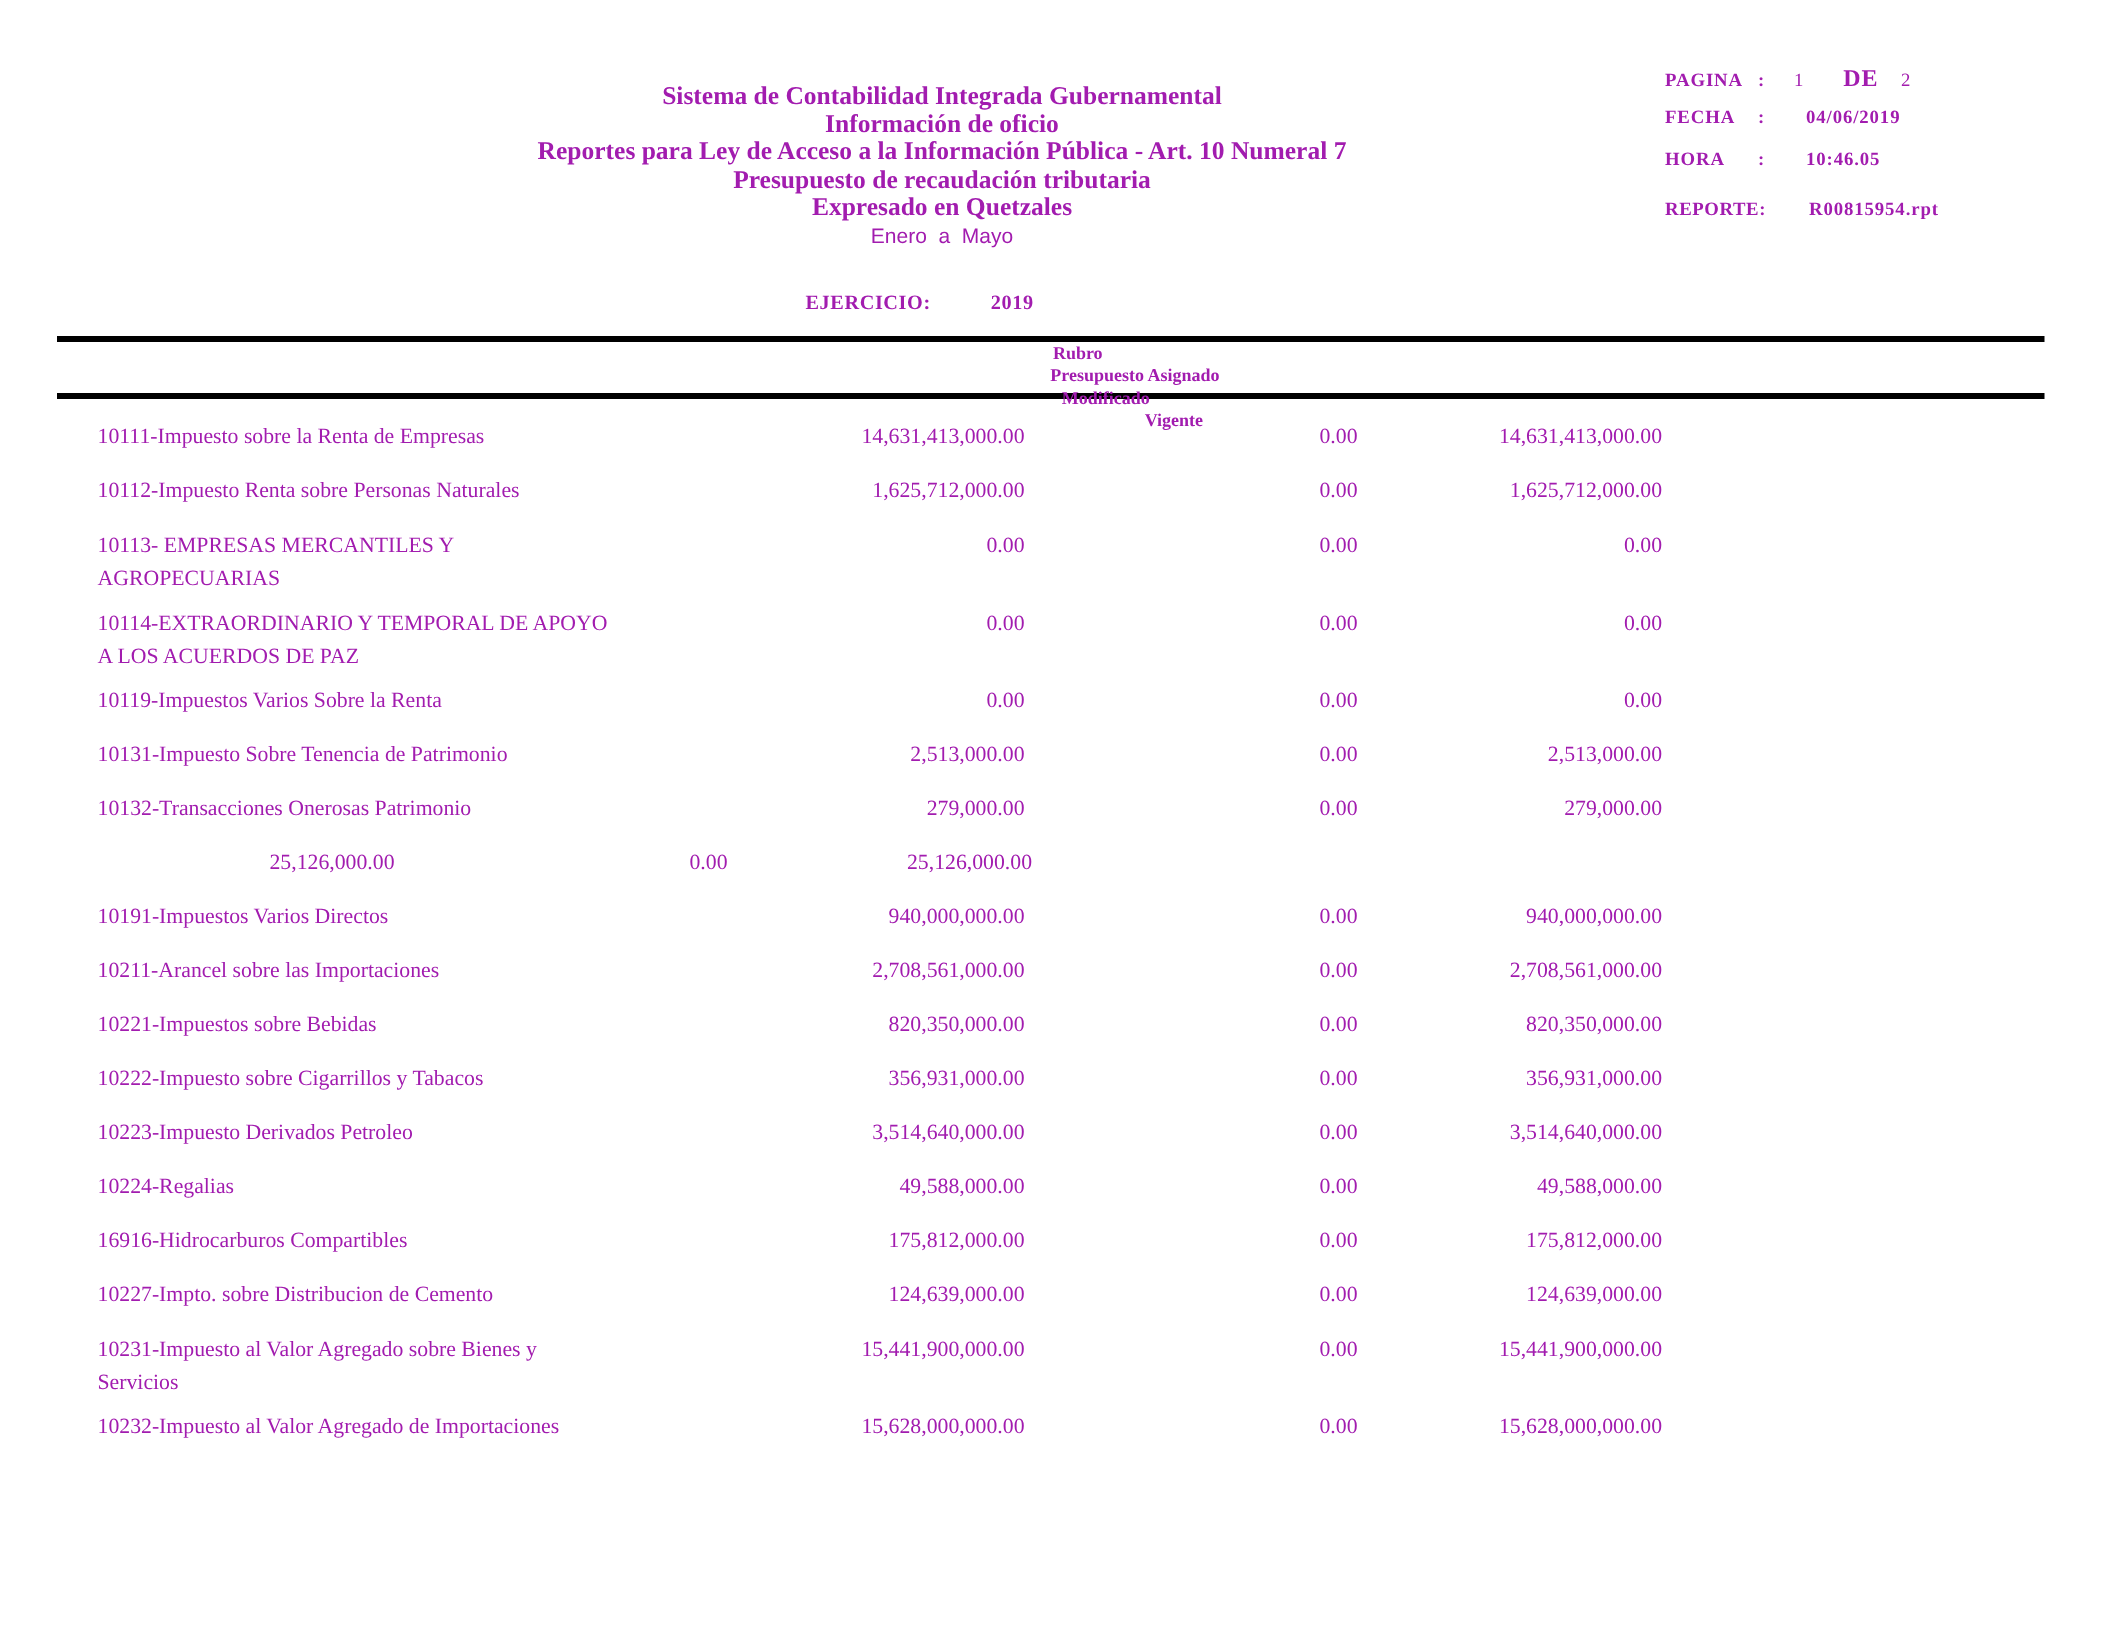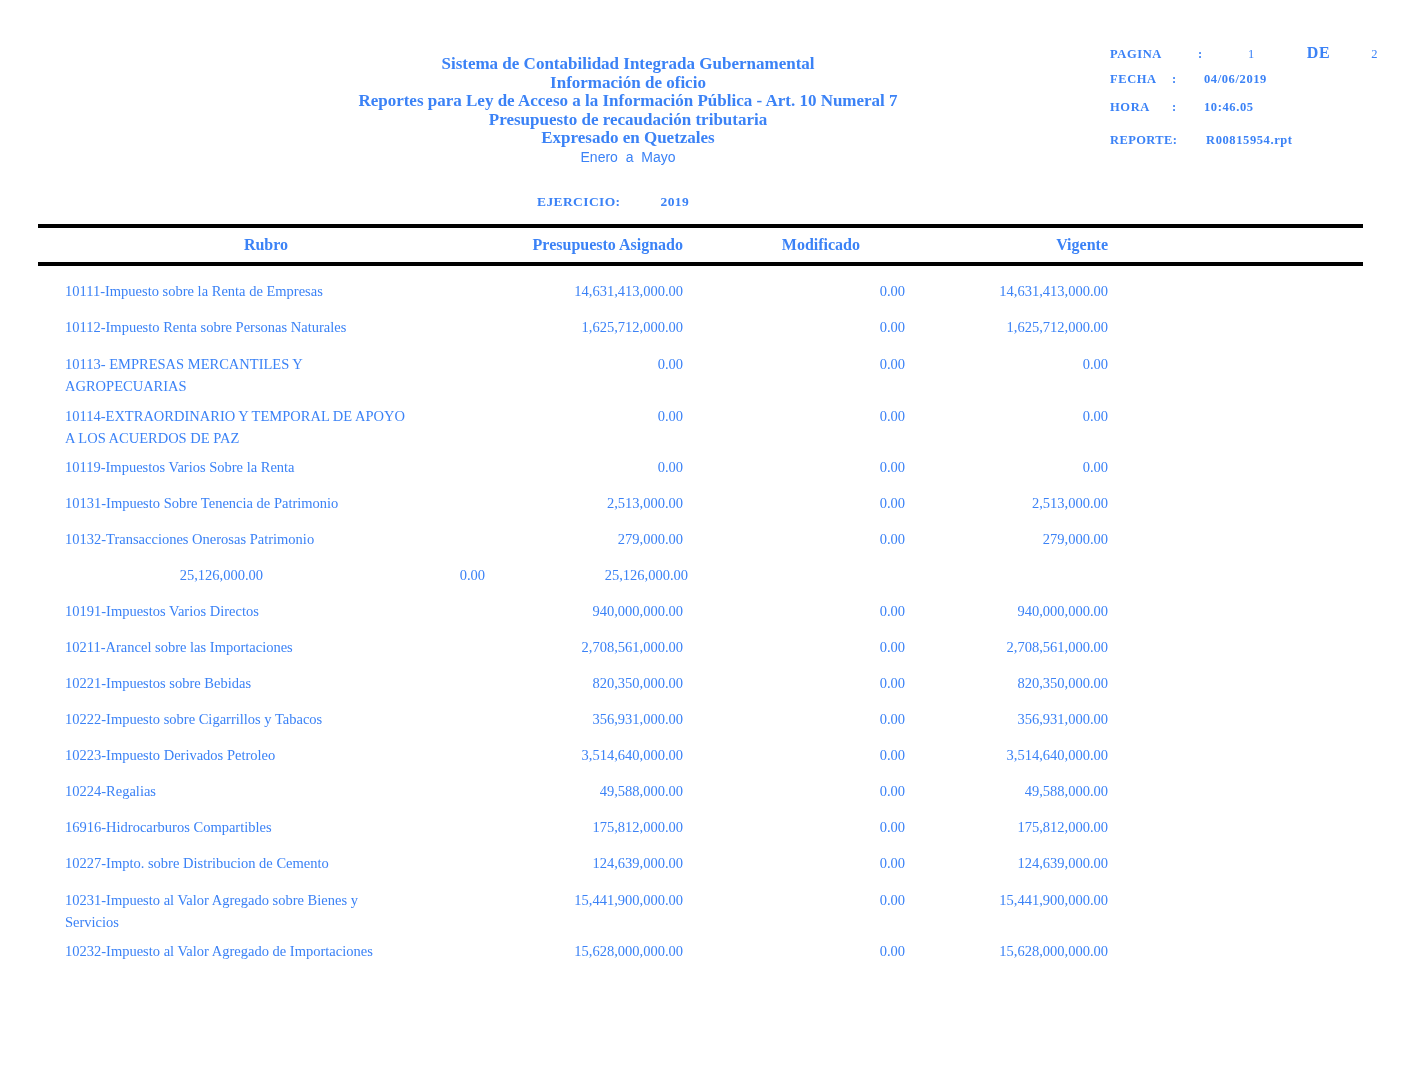--- a/index.html
+++ b/index.html
@@ -1,48 +1,48 @@
 <!DOCTYPE html>
 <html><head>
 <meta charset="utf-8">
 <style>
   html,body{margin:0;padding:0;background:#fff;}
-  .page{position:relative;width:1408px;height:1088px;background:#ffffff;color:#3b82f6;
+  .page{position:relative;width:1408px;height:1088px;background:#ffffff;color:#a21caf;
         font-family:"Liberation Serif","DejaVu Serif",serif;overflow:hidden;}
 
   
   .title-block{position:absolute;top:55px;left:0;width:1256px;text-align:center;}
   .title-line{font-weight:bold;font-size:17px;line-height:18.5px;}
   .period{font-family:"Liberation Sans","DejaVu Sans",sans-serif;font-size:14px;
           line-height:17px;white-space:pre;margin-top:1px;}
 
   
   .meta{position:absolute;top:46px;left:1110px;font-size:12.5px;font-weight:bold;
         letter-spacing:0.6px;line-height:14px;}
   .mrow{display:flex;align-items:baseline;}
-  .mrow-pagina{margin-bottom:11px;gap:26px;}
+  .mrow-pagina{margin-bottom:11px;}
   .mrow-fecha{margin-bottom:14px;}
   .mrow-hora{margin-bottom:19px;}
   .mlabel{width:62px;}
   .mlabel-wide{width:84px;letter-spacing:0.4px;}
   .mcolon{width:20px;}
   .mvalue{padding-left:12px;}
   .mvalue-page{padding-left:4px;font-weight:normal;}
   .m-de{margin-left:26px;font-weight:bold;font-size:16px;}
   .m-total{margin-left:15px;font-weight:normal;}
 
   
   .ejercicio{position:absolute;top:194px;left:537px;font-size:13.5px;font-weight:bold;
              letter-spacing:0.4px;}
   .ejercicio-value{margin-left:40px;}
 
   
   .tablewrap{position:absolute;left:38px;top:224px;width:1325px;}
   .thead{border-top:4px solid #000;border-bottom:4px solid #000;height:34px;
-         display:flex;align-items:center;font-weight:bold;font-size:16px;}
+         display:flex;align-items:center;font-weight:bold;font-size:12px;flex-direction:column;}
   .h-rubro{width:420px;box-sizing:border-box;padding-left:36px;text-align:center;}
   .h-asignado{width:225px;text-align:right;}
   .h-modificado{width:222px;box-sizing:border-box;padding-right:45px;text-align:right;}
   .h-vigente{width:203px;box-sizing:border-box;padding-left:92px;text-align:right;}
   .tbody{padding-top:15px;}
   .trow{display:flex;align-items:flex-start;font-size:14.5px;line-height:20px;
         margin-bottom:16px;}
   .trow.two-line{margin-bottom:8px;line-height:22px;}
   .cell-rubro{width:420px;box-sizing:border-box;padding-left:27px;padding-right:8px;
               text-align:left;white-space:pre-line;}

